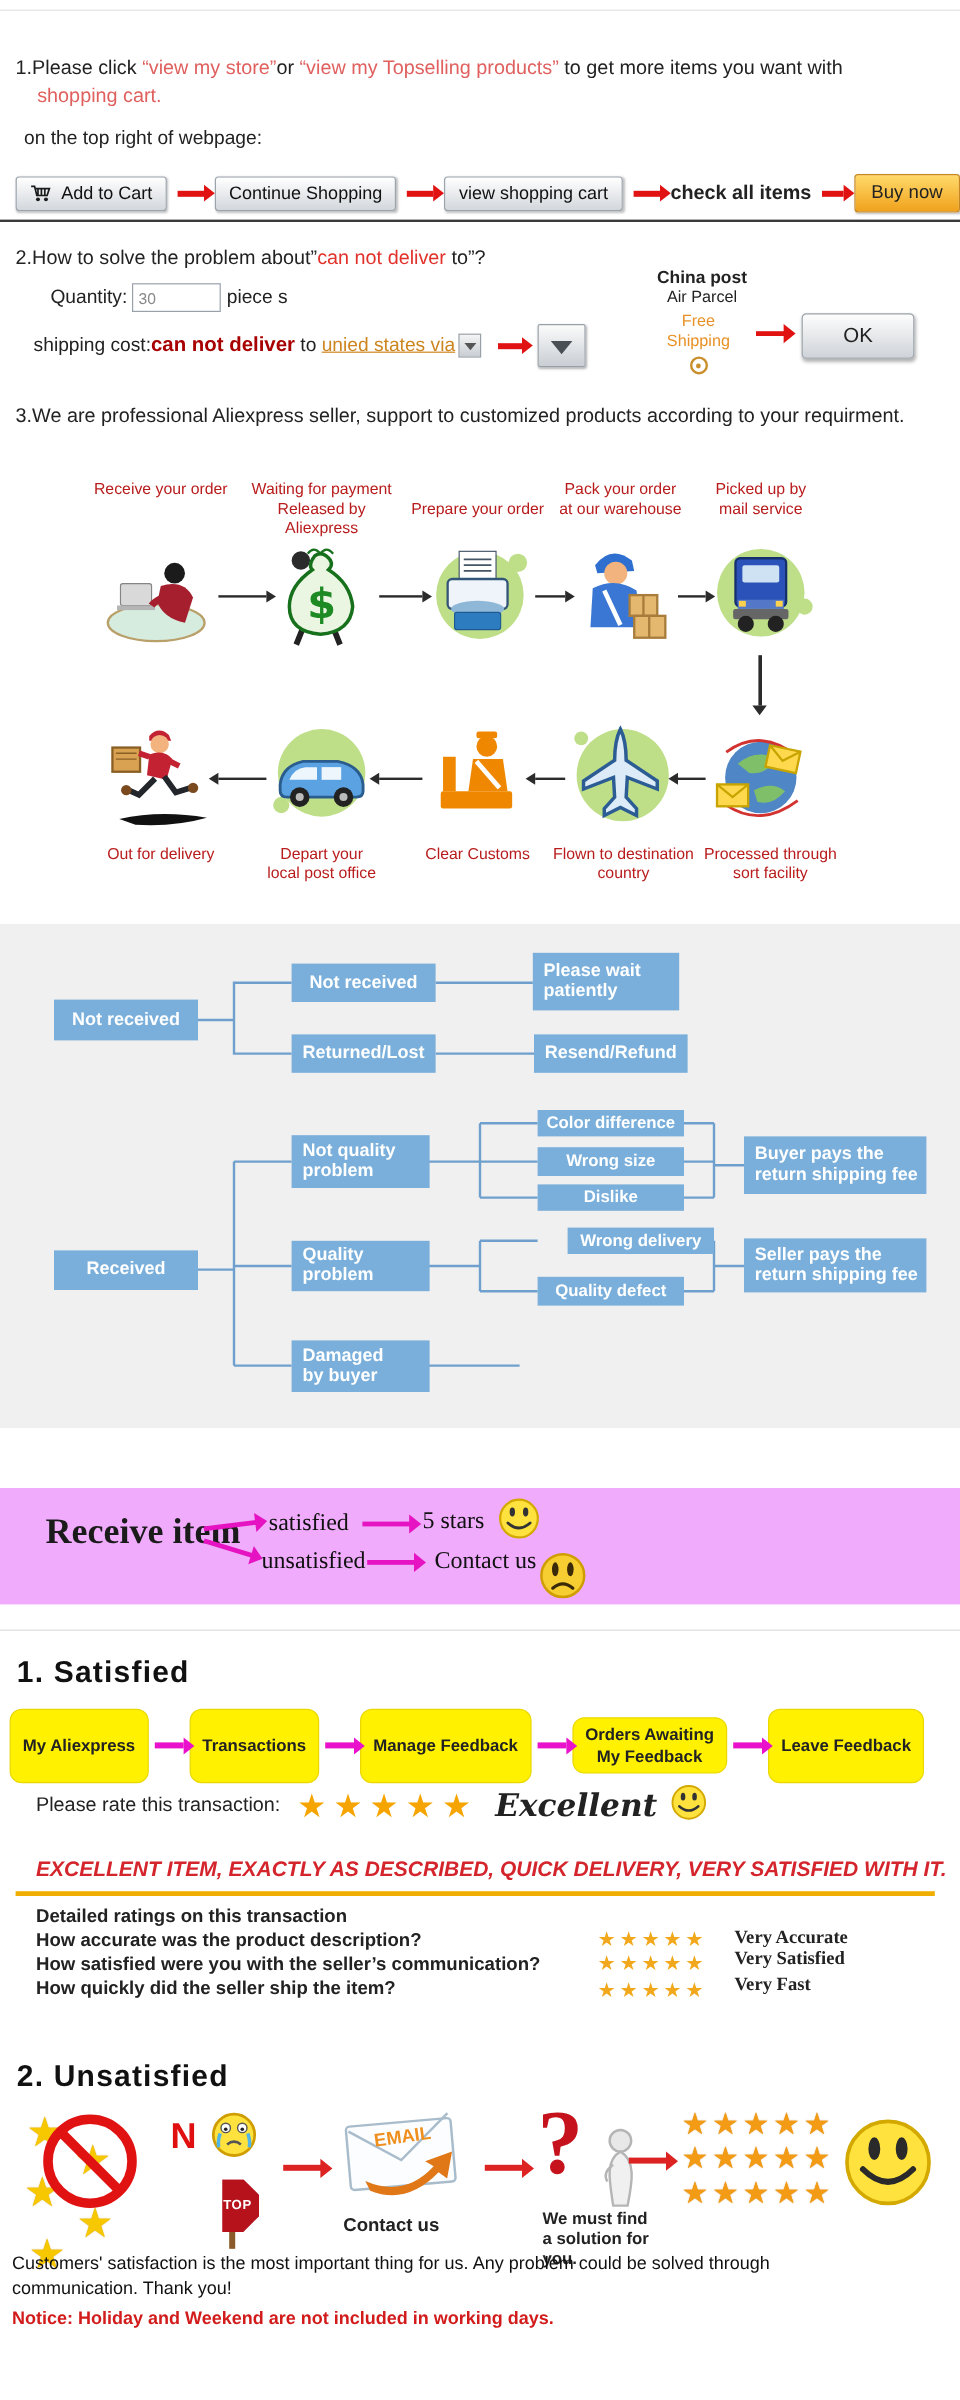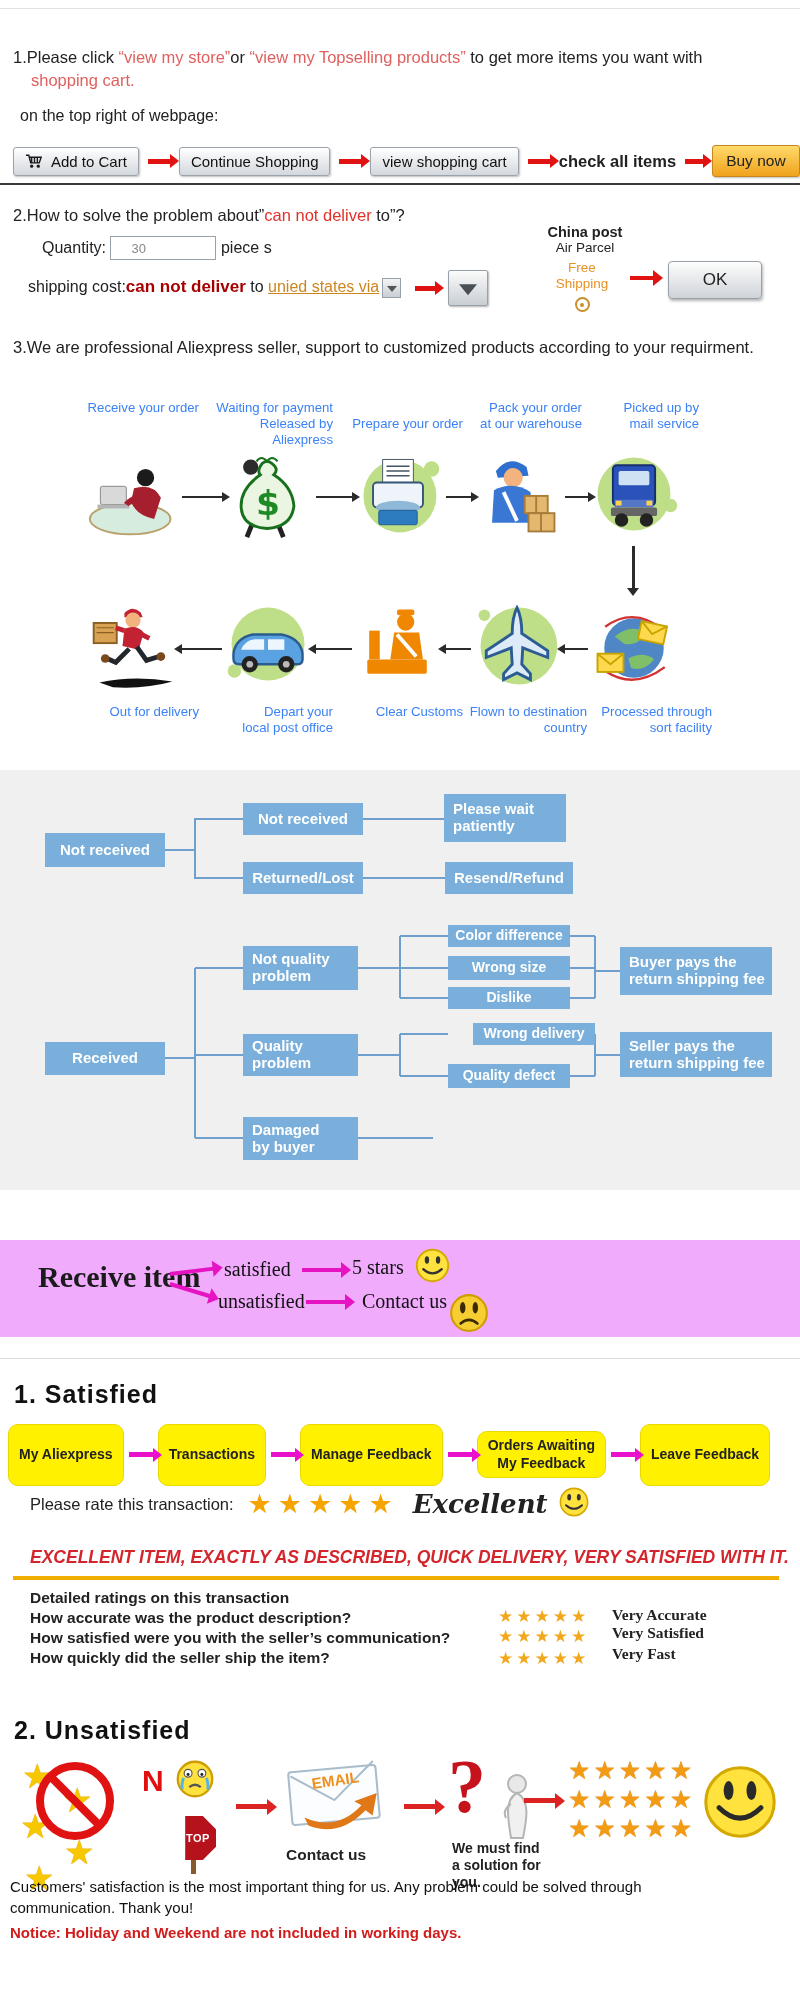--- a/index.html
+++ b/index.html
@@ -18,30 +18,30 @@
   .iar:after{content:"";position:absolute;right:-9px;top:50%;transform:translateY(-50%);border-left:9px solid;border-top:7px solid transparent;border-bottom:7px solid transparent}
   .ar{position:absolute;background:currentColor;transform-origin:left center}
   .ar.h{height:4px}
   .ar.h:after{content:"";position:absolute;right:-9px;top:50%;transform:translateY(-50%);border-left:10px solid;border-top:8px solid transparent;border-bottom:8px solid transparent}
   .ar.thin{height:2px}
   .ar.thin:after{border-left-width:8px;border-top-width:5px;border-bottom-width:5px;right:-8px}
   .arl{position:absolute;background:currentColor;height:2px}
   .arl:before{content:"";position:absolute;left:-8px;top:50%;transform:translateY(-50%);border-right:8px solid;border-top:5px solid transparent;border-bottom:5px solid transparent}
   .arv{position:absolute;background:currentColor;width:2.5px}
   .arv:after{content:"";position:absolute;left:50%;bottom:-8px;transform:translateX(-50%);border-top:8px solid;border-left:6px solid transparent;border-right:6px solid transparent}
-  .qty{width:64px;height:20px;border:1px solid #99a2ab;font:13px "Liberation Sans",sans-serif;color:#888;padding:1px 20px}
+  .qty{width:64px;height:20px;border:1px solid #99a2ab;font:13px "Liberation Sans",sans-serif;color:#888;padding:1px 4px}
   .ddsm{display:inline-block;width:17px;height:18px;background:linear-gradient(#f4f4f4,#c9ced4);border:1px solid #98a0a8;vertical-align:middle;position:relative;margin-left:3px;cursor:pointer}
   .ddsm:after{content:"";position:absolute;left:50%;top:50%;transform:translate(-50%,-35%);border-top:6px solid #555;border-left:5px solid transparent;border-right:5px solid transparent}
   .ddlg{display:inline-block;width:38px;height:34px;background:linear-gradient(#fbfbfb,#c9ced4);border:1px solid #98a0a8;border-radius:2px;vertical-align:middle;position:relative;cursor:pointer;box-shadow:1px 1px 2px rgba(0,0,0,.3)}
   .ddlg:after{content:"";position:absolute;left:50%;top:50%;transform:translate(-50%,-35%);border-top:11px solid #4a4f55;border-left:9px solid transparent;border-right:9px solid transparent}
   .okbtn{position:absolute;width:92px;height:36px;background:linear-gradient(#fdfdfd,#cfd3d8);border:1px solid #97a0a8;border-radius:4px;font-size:17px;color:#222;display:flex;align-items:center;justify-content:center;box-shadow:1px 2px 3px rgba(0,0,0,.3)}
   .radio{display:inline-block;width:11px;height:11px;border:2px solid #c98f2a;border-radius:50%;position:relative}
   .radio:after{content:"";position:absolute;left:50%;top:50%;transform:translate(-50%,-50%);width:4px;height:4px;border-radius:50%;background:#c98f2a}
   .orange-t{color:#e89126}
-  .pstep{position:absolute;font-size:13.2px;line-height:16px;text-align:right;white-space:pre-line;color:#3b82f6}
+  .pstep{position:absolute;font-size:13.2px;line-height:16px;text-align:center;white-space:pre-line;color:#b91c1c}
   .picon{position:absolute;width:96px;height:104px}
   .fc{position:absolute;left:0;top:770px;width:800px;height:420px;background:#f0f0f0}
   .fcb{position:absolute;background:#79afda;color:#fff;font-weight:bold;font-size:15px;line-height:1.12;display:flex;align-items:center;justify-content:center;text-align:center;white-space:pre-line}
   .fcb.sm{font-size:14px}
   .fcb.al{justify-content:flex-start;text-align:left;padding-left:9px}
   .pink{position:absolute;left:0;top:1240px;width:800px;height:97px;background:#f0abfc}
   .serif{font-family:"Liberation Serif",serif}
   .ybtn{background:#fff100;border:1px solid #ead800;border-radius:10px;padding:21px 10px;font-weight:bold;font-size:14px;text-align:center;white-space:pre-line;line-height:1.25;cursor:pointer}
   .stars{color:#f6a400;letter-spacing:4px}
   .q{position:absolute;font-weight:bold;font-size:15.5px}

